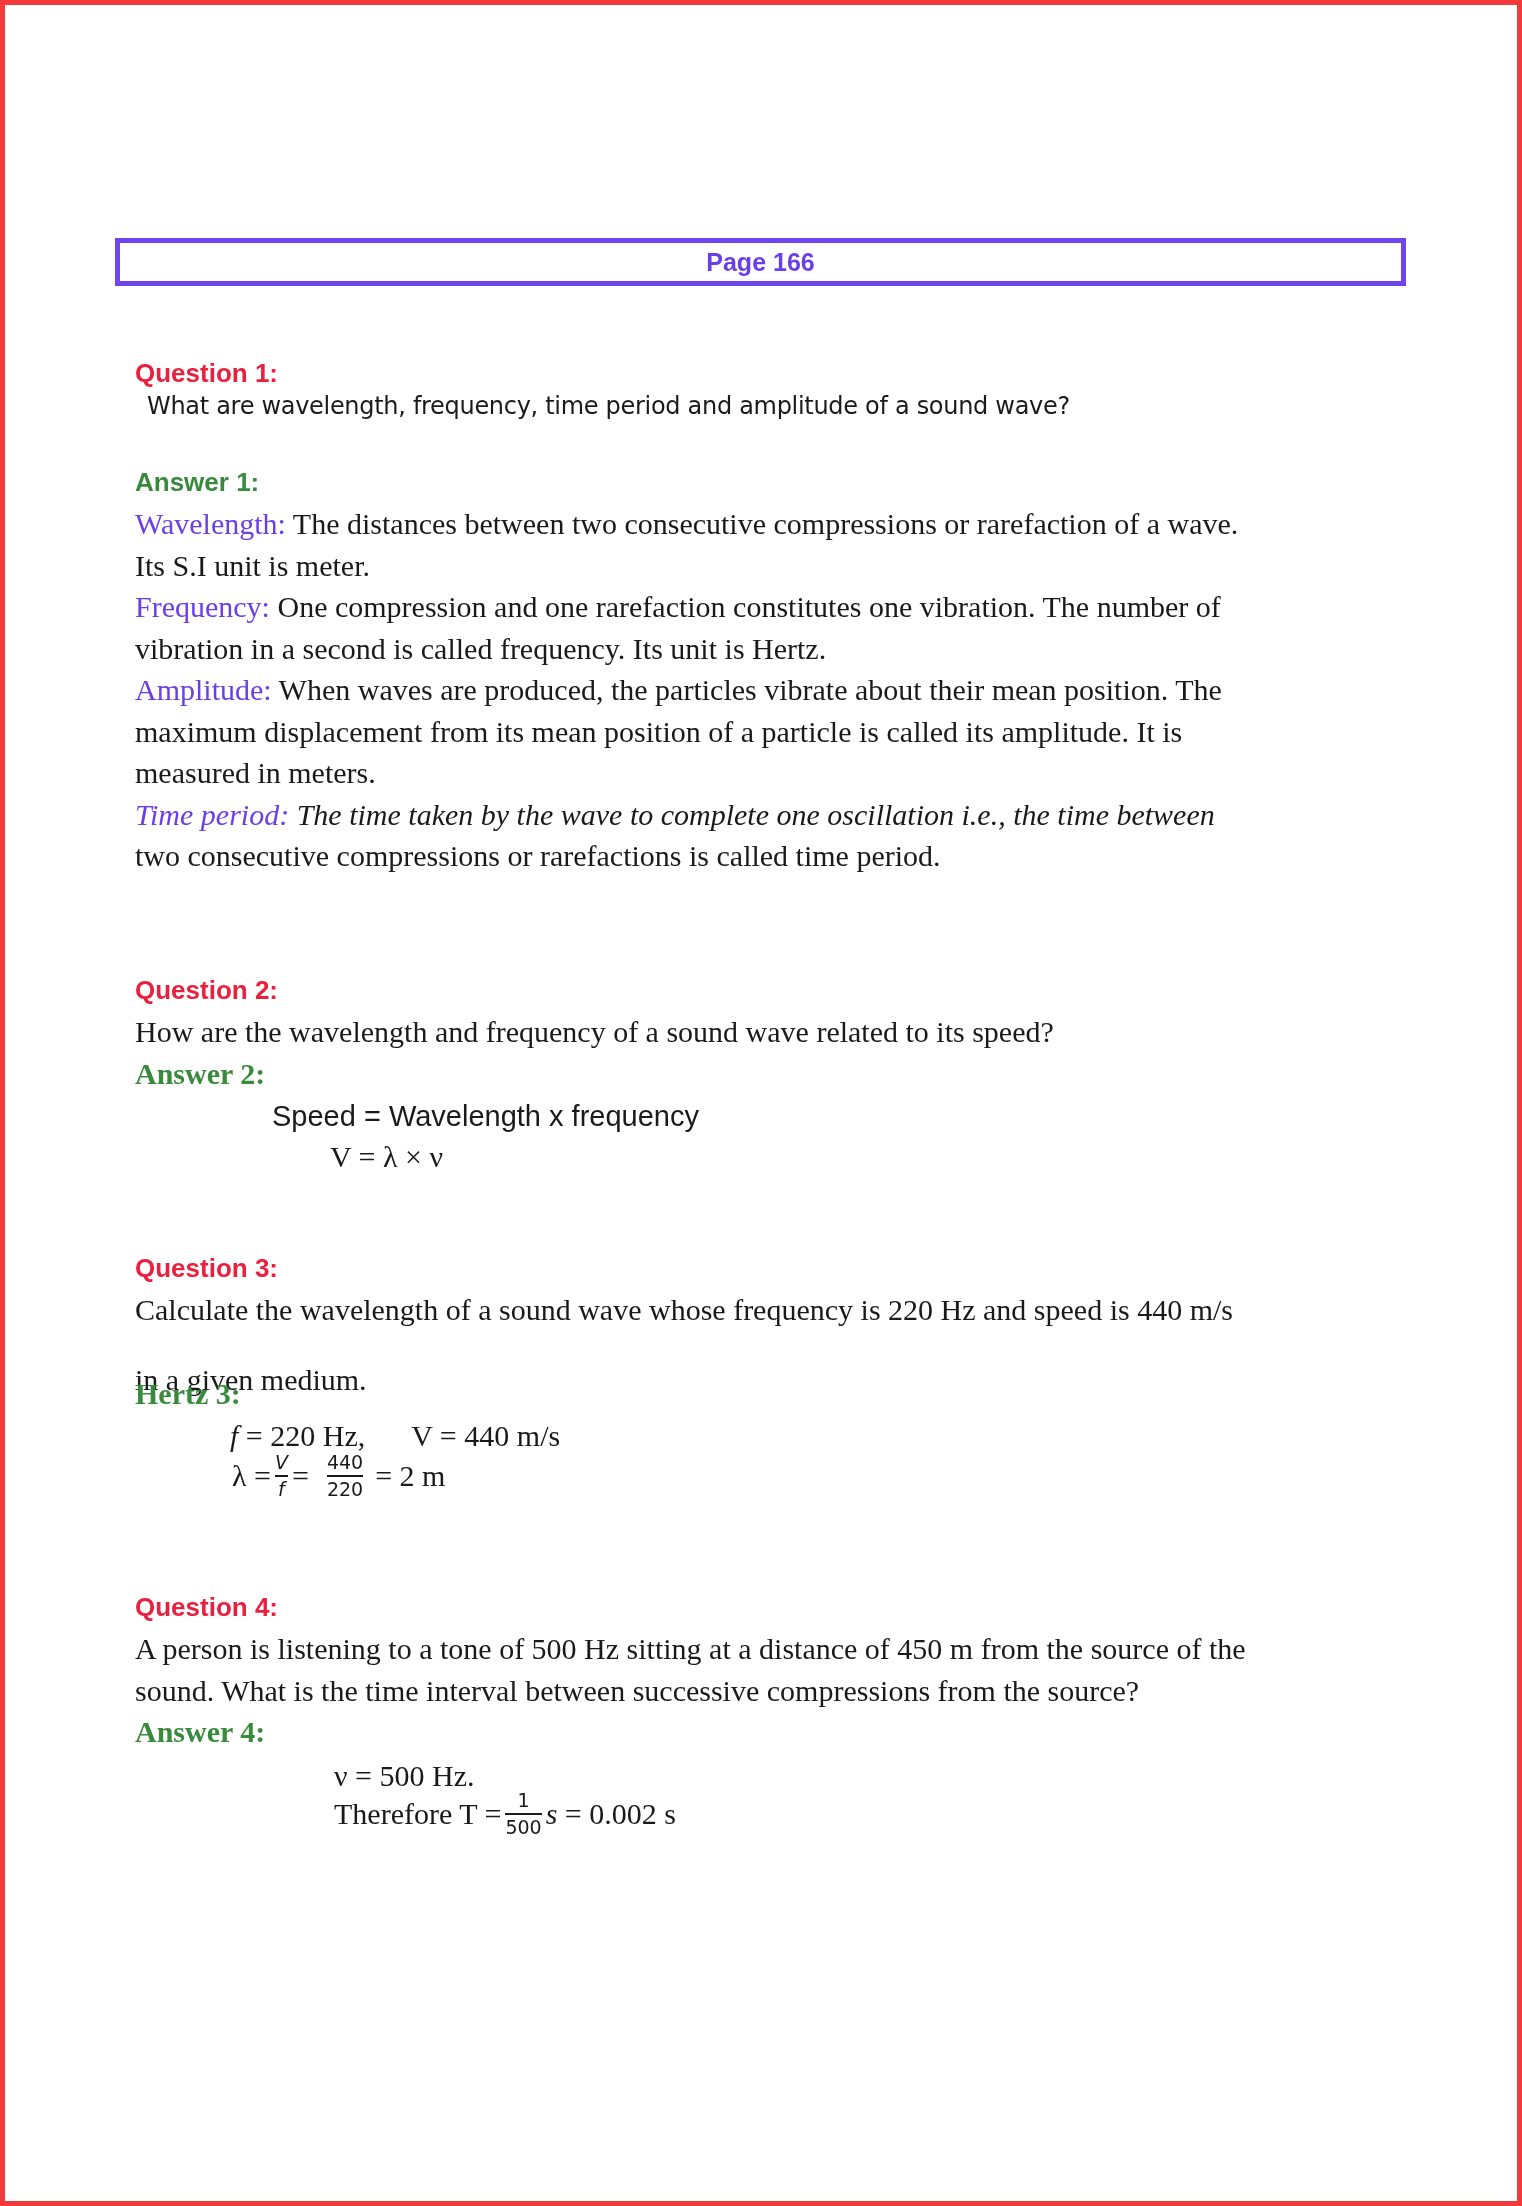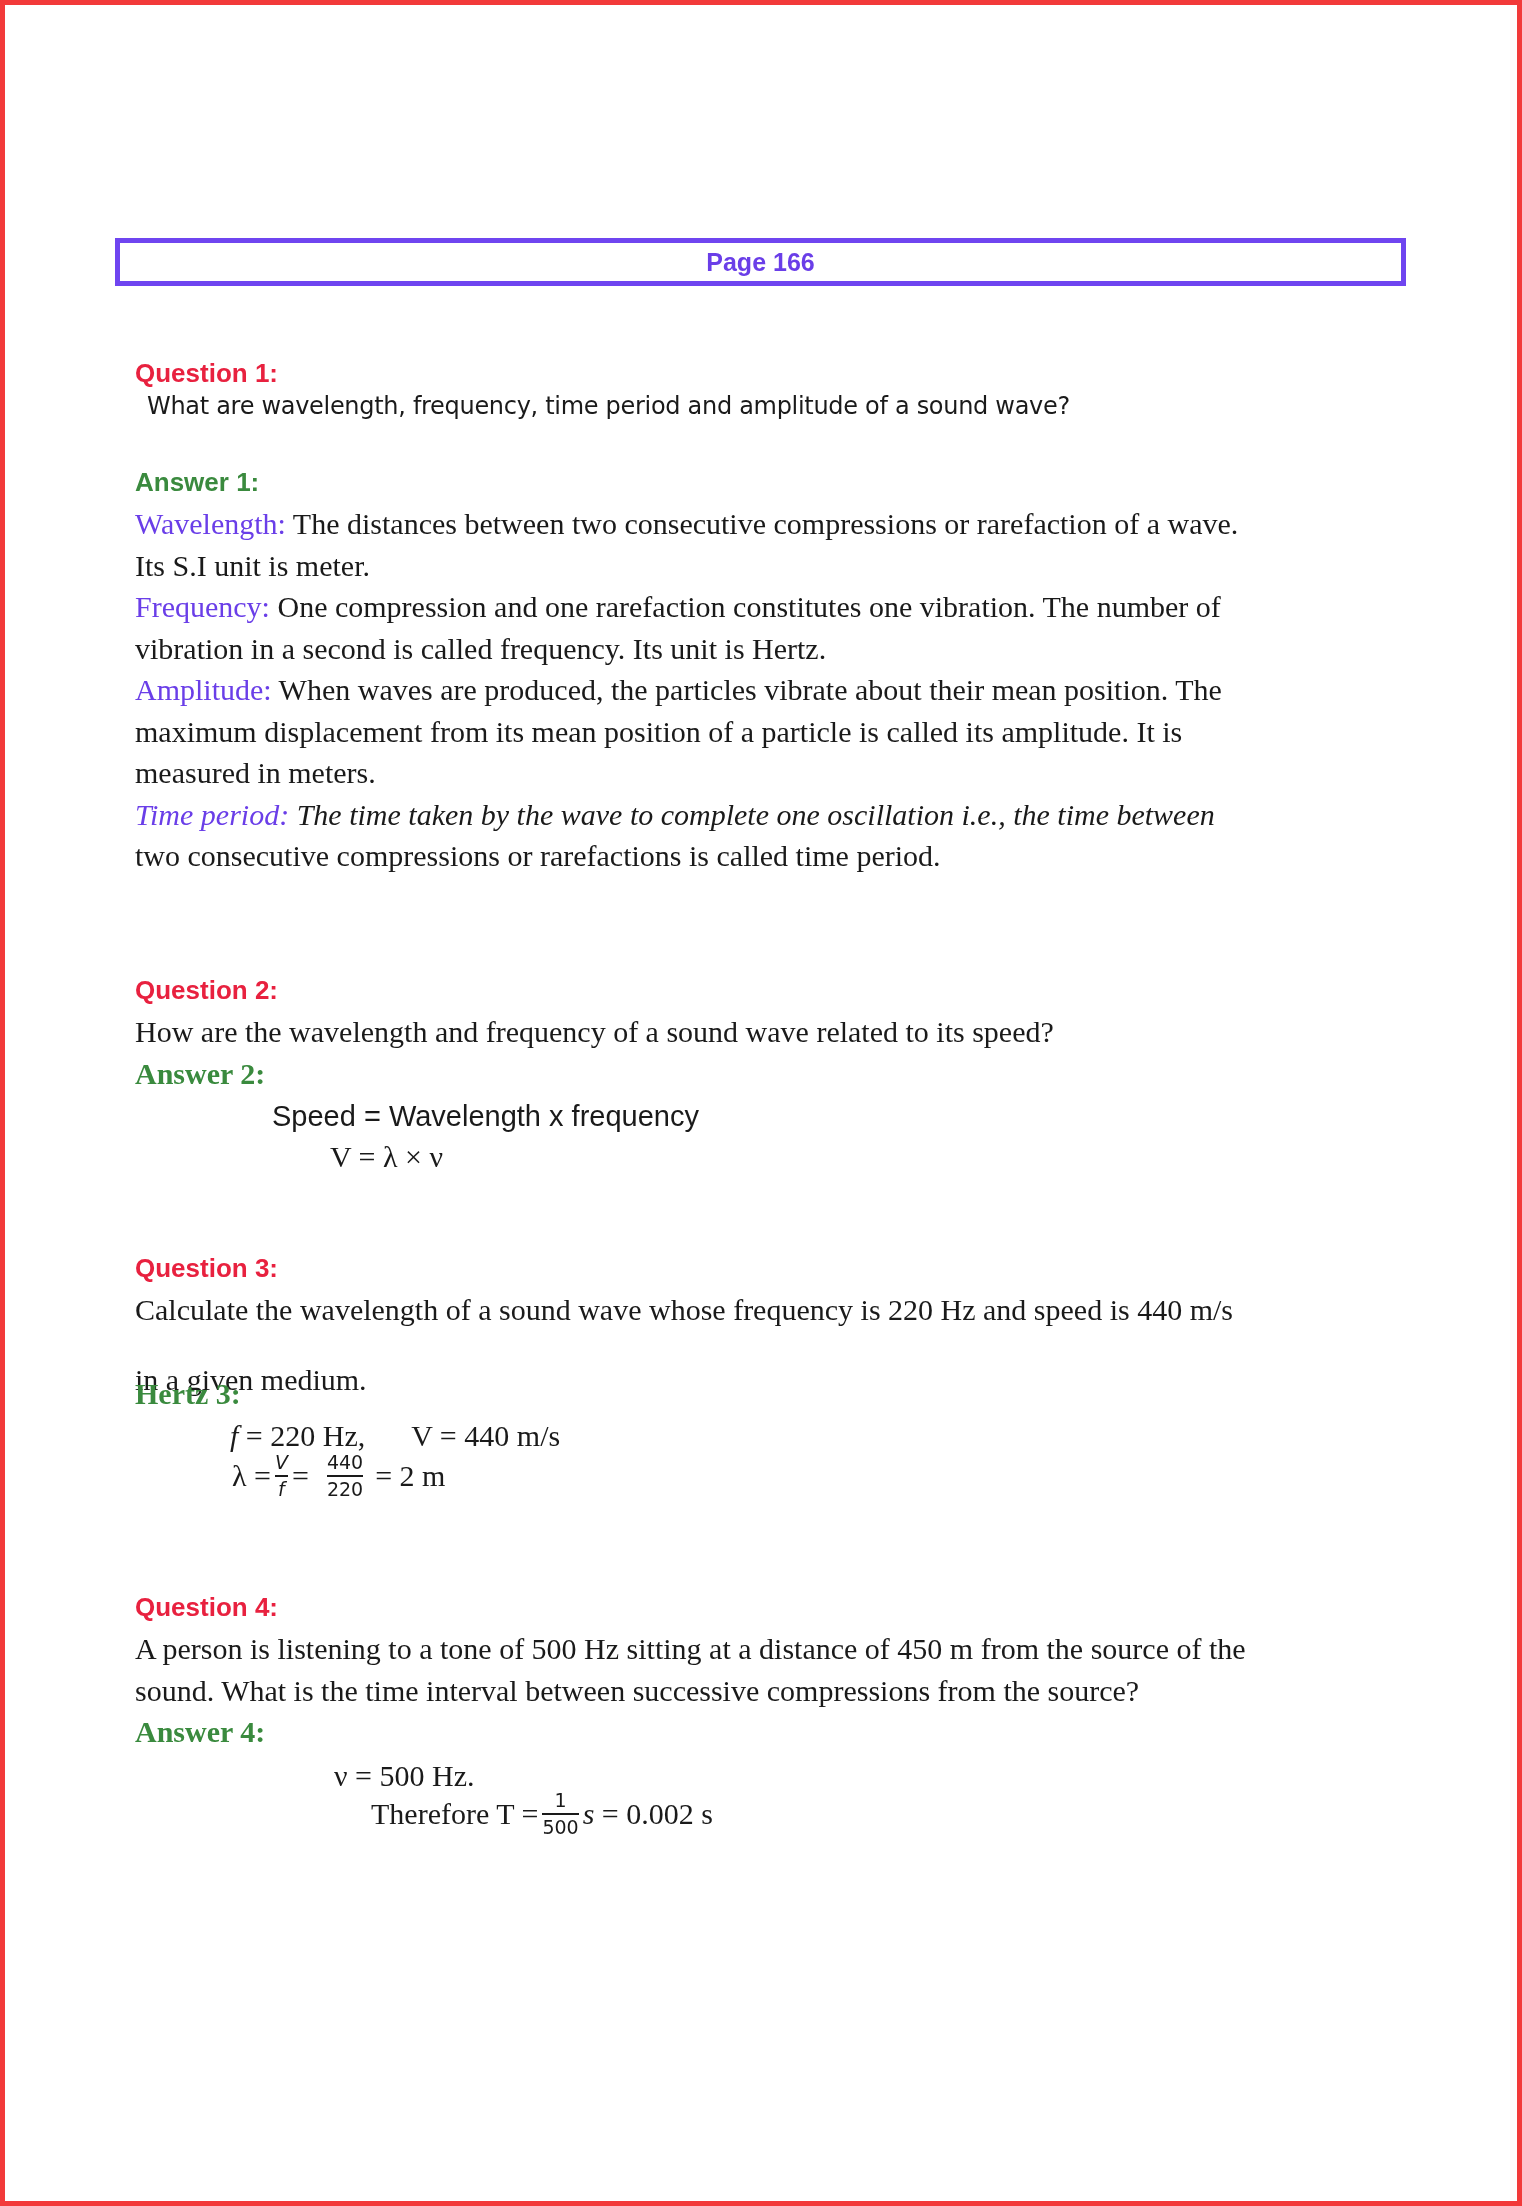--- a/index.html
+++ b/index.html
@@ -70,14 +70,14 @@
 <div class="line body-text" style="top:1452px; left:232px;">
   <span style="vertical-align:middle;">λ =</span><span class="frac"><span class="num ital">V</span><span class="bar"></span><span class="den ital">f</span></span><span style="vertical-align:middle;">=</span><span style="display:inline-block;width:14px;"></span><span class="frac"><span class="num">440</span><span class="bar"></span><span class="den">220</span></span><span style="display:inline-block;width:8px;"></span><span style="vertical-align:middle;">= 2 m</span>
 </div>
 
 <div class="line q-label" style="top:1594px;">Question 4:</div>
 <div class="line body-text" style="top:1634px;">A person is listening to a tone of 500 Hz sitting at a distance of 450 m from the source of the</div>
 <div class="line body-text" style="top:1676px;">sound. What is the time interval between successive compressions from the source?</div>
 <div class="line a-label-serif" style="top:1717px;">Answer 4:</div>
 <div class="line body-text" style="top:1761px; left:334px;">ν = 500 Hz.</div>
 <div class="line body-text" style="top:1790px; left:334px;">
-  <span style="vertical-align:middle;margin-left:37px;">Therefore T =</span><span class="frac"><span class="num">1</span><span class="bar"></span><span class="den">500</span></span><span class="ital" style="vertical-align:middle;">s</span><span style="vertical-align:middle;"> = 0.002 s</span>
+  <span style="vertical-align:middle;">Therefore T =</span><span class="frac"><span class="num">1</span><span class="bar"></span><span class="den">500</span></span><span class="ital" style="vertical-align:middle;">s</span><span style="vertical-align:middle;"> = 0.002 s</span>
 </div>
 
 </body></html>

